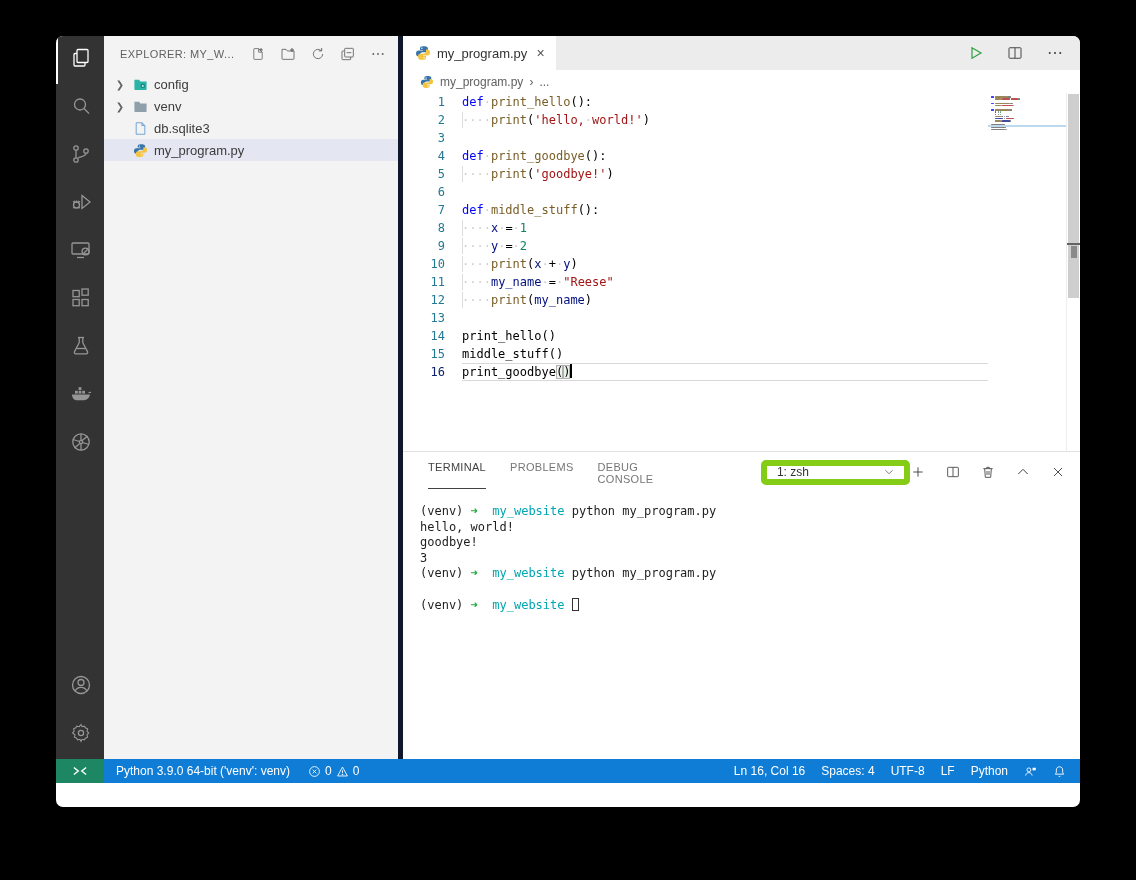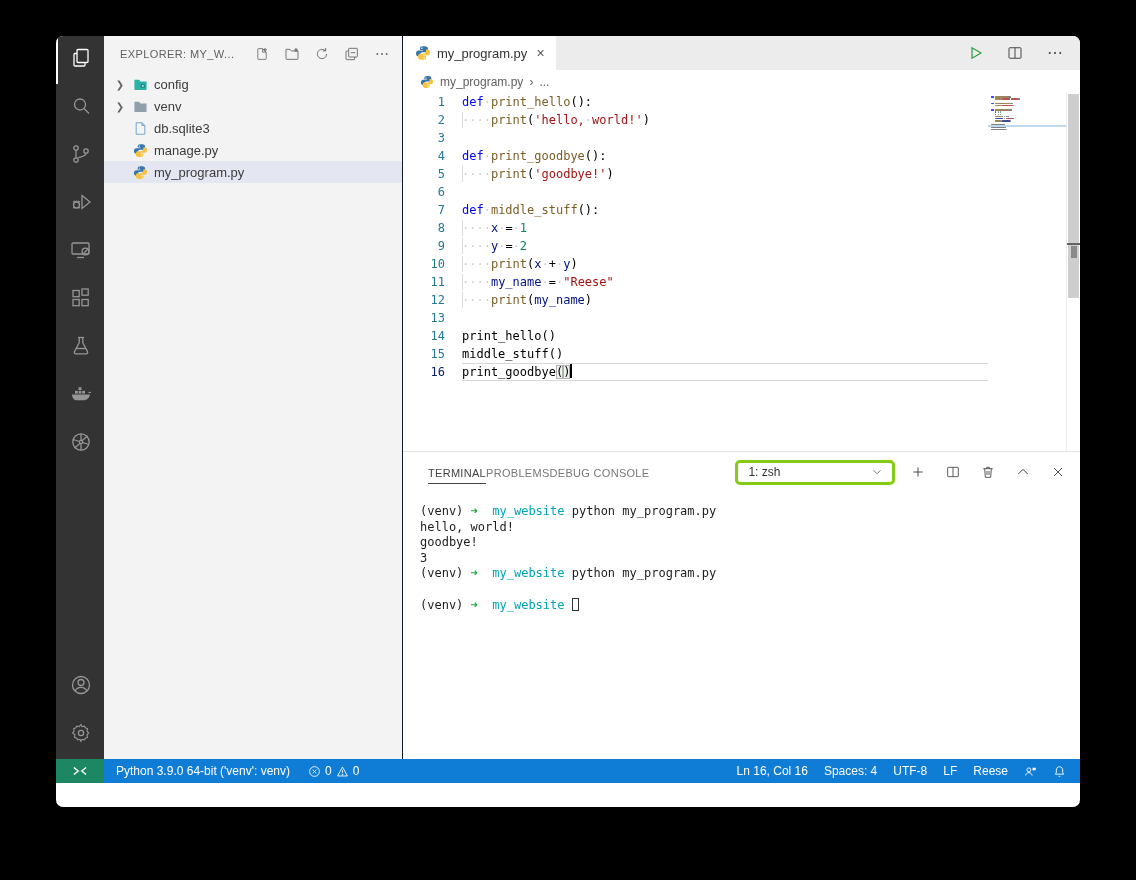--- a/index.html
+++ b/index.html
@@ -21,21 +21,21 @@
   .main { display:flex; height:723px; }
 
   .activitybar { width:48px; background:#333333; display:flex; flex-direction:column; align-items:stretch; }
   .ab-item { height:48px; display:flex; align-items:center; justify-content:center;
              color:#969696; border-left:2px solid transparent; cursor:pointer; }
   .ab-item.active { color:#ffffff; border-left-color:#ffffff; }
   .ab-item svg { width:24px; height:24px; }
   .ab-spacer { flex:1; }
 
   
-  .sidebar { width:299px; background:#f3f3f3; display:flex; flex-direction:column; border-right:1px solid #0f172a; }
+  .sidebar { width:299px; background:#f3f3f3; display:flex; flex-direction:column; border-right:5px solid #0f172a; }
   .sb-header { height:35px; display:flex; align-items:center; padding:0 12px 0 16px; }
   .sb-title { font-size:11px; letter-spacing:.4px; color:#616161; flex:1; white-space:nowrap; }
   .sb-actions { display:flex; gap:14px; color:#616161; align-items:center; }
   .sb-actions .icon svg { width:16px; height:16px; display:block; }
   .filetree { padding-top:2px; }
   .file-row { height:22px; display:flex; align-items:center; font-size:13px; color:#3c3c3c; cursor:pointer; }
   .file-row.selected { background:#e4e6f1; }
   .file-row .chev { width:16px; margin-left:8px; text-align:center; color:#646464; font-size:10px; }
   .file-row .chev.empty { visibility:hidden; }
   .file-row .ficon { width:16px; height:16px; margin:0 6px 0 4px; display:flex; align-items:center; justify-content:center; }
@@ -76,24 +76,24 @@
   .mm-curline { position:absolute; left:0; right:0; height:2px; background:#bcd9ef; }
 
   .vscroll { position:absolute; top:0; right:0; bottom:0; width:14px; border-left:1px solid #ededed; }
   .vscroll .slider { position:absolute; top:1px; left:1px; right:1px; height:204px; background:#c6c6c6; opacity:.85; }
   .vscroll .cursor-mark { position:absolute; top:150px; left:0; right:0; height:2px; background:#636363; }
   .vscroll .cursor-stub { position:absolute; top:153px; left:4px; width:6px; height:12px; background:#8a8a8a; }
 
   
   .panel { flex:1; border-top:1px solid #e1e1e1; background:#fff; display:flex; flex-direction:column; }
   .panel-header { height:40px; display:flex; align-items:center; padding:0 14px 0 25px; }
-  .p-tabs { display:flex; }
+  .p-tabs { display:flex; gap:24px; }
   .p-tab { font-size:11px; letter-spacing:.3px; color:#767676; padding:6px 0 4px; cursor:pointer; }
   .p-tab.active { color:#424242; border-bottom:1px solid #424242; }
-  .shell-select { margin-left:86px; width:160px; height:25px; border:3px solid #84cc16; border-radius:5px;
+  .shell-select { margin-left:86px; width:160px; height:25px; border:6px solid #84cc16; border-radius:5px;
                   display:flex; align-items:center; padding:0 8px 0 10px; font-size:12px; color:#333; cursor:pointer; }
   .shell-select .chevron { margin-left:auto; color:#666; }
   .shell-select .chevron svg { width:14px; height:14px; display:block; }
   .p-actions { margin-left:auto; display:flex; align-items:center; gap:19px; color:#424242; }
   .p-actions svg { width:16px; height:16px; display:block; }
   .term { padding:12px 0 0 17px; font-family:"DejaVu Sans Mono","Liberation Mono",monospace;
           font-size:12px; line-height:15.5px; color:#1e1e1e; }
   .t-green { color:var(--term-green); font-weight:bold; }
   .t-cyan  { color:var(--term-cyan); font-weight:normal; }
   .t-pl { color:#1e1e1e; }
@@ -263,30 +263,20 @@
           </div>
           <div class="file-row">
             <span class="chev empty">❯</span>
             <span class="ficon">
               <svg viewBox="0 0 16 16" fill="none" stroke="#75a7d4" stroke-width="1.1">
                 <path d="M9.5 1.8H4a.6.6 0 00-.6.6v11.2a.6.6 0 00.6.6h8a.6.6 0 00.6-.6V4.9z"></path>
                 <path d="M9.5 1.8v3.1h3.1"></path>
               </svg>
             </span>
             <span>db.sqlite3</span>
-          </div>
-          <div class="file-row">
-            <span class="chev empty">❯</span>
-            <span class="ficon">
-              <svg viewBox="0 0 16 16">
-                <path fill="#3974a8" d="M7.9 1.2c-1.8 0-2.9.8-2.9 2.1v1.6h3v.6H3.6C2.1 5.5 1 6.7 1 8.5s1.1 3 2.6 3H5V9.7c0-1.4 1.2-2.4 2.8-2.4h3c1.2 0 2.1-.9 2.1-2.1V3.3c0-1.2-1.6-2.1-3-2.1zm-1 1.4a.7.7 0 110 1.4.7.7 0 010-1.4z"></path>
-                <path fill="#f5c342" d="M8.1 14.8c1.8 0 2.9-.8 2.9-2.1v-1.6H8v-.6h4.4c1.5 0 2.6-1.2 2.6-3s-1.1-3-2.6-3H11v1.8c0 1.4-1.2 2.4-2.8 2.4h-3c-1.2 0-2.1.9-2.1 2.1v1.9c0 1.2 1.6 2.1 3 2.1zm1-1.4a.7.7 0 110-1.4.7.7 0 010 1.4z"></path>
-              </svg>
-            </span>
-            <span>manage.py</span>
           </div>
           <div class="file-row selected">
             <span class="chev empty">❯</span>
             <span class="ficon">
               <svg viewBox="0 0 16 16">
                 <path fill="#3974a8" d="M7.9 1.2c-1.8 0-2.9.8-2.9 2.1v1.6h3v.6H3.6C2.1 5.5 1 6.7 1 8.5s1.1 3 2.6 3H5V9.7c0-1.4 1.2-2.4 2.8-2.4h3c1.2 0 2.1-.9 2.1-2.1V3.3c0-1.2-1.6-2.1-3-2.1zm-1 1.4a.7.7 0 110 1.4.7.7 0 010-1.4z"></path>
                 <path fill="#f5c342" d="M8.1 14.8c1.8 0 2.9-.8 2.9-2.1v-1.6H8v-.6h4.4c1.5 0 2.6-1.2 2.6-3s-1.1-3-2.6-3H11v1.8c0 1.4-1.2 2.4-2.8 2.4h-3c-1.2 0-2.1.9-2.1 2.1v1.9c0 1.2 1.6 2.1 3 2.1zm1-1.4a.7.7 0 110-1.4.7.7 0 010 1.4z"></path>
               </svg>
             </span>
             <span>my_program.py</span>
@@ -596,21 +586,21 @@
       <div class="sb-item">
           <span>Spaces: 4</span>
         </div>
       <div class="sb-item">
           <span>UTF-8</span>
         </div>
       <div class="sb-item">
           <span>LF</span>
         </div>
       <div class="sb-item">
-          <span>Reese</span>
+          <span>Python</span>
         </div>
       <div class="sb-item">
         <svg viewBox="0 0 16 16" fill="none" stroke="#fff" stroke-width="1.1">
           <circle cx="6" cy="6" r="2.4"></circle>
             <path d="M2 13c.5-2.4 2-3.6 4-3.6s3.5 1.2 4 3.6"></path>
             <path d="M10.5 3.5h4v3h-2l-1 1v-1h-1z" fill="#fff" stroke="none"></path>
         </svg>
       </div>
       <div class="sb-item">
         <svg viewBox="0 0 16 16" fill="none" stroke="#fff" stroke-width="1.1">

